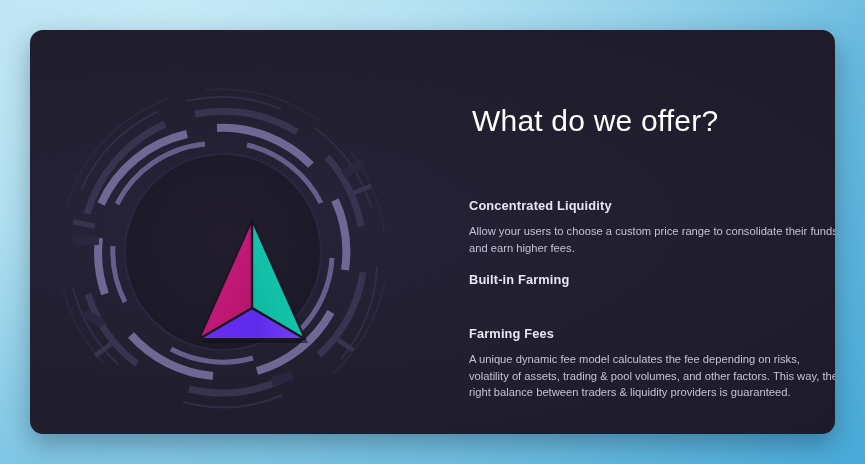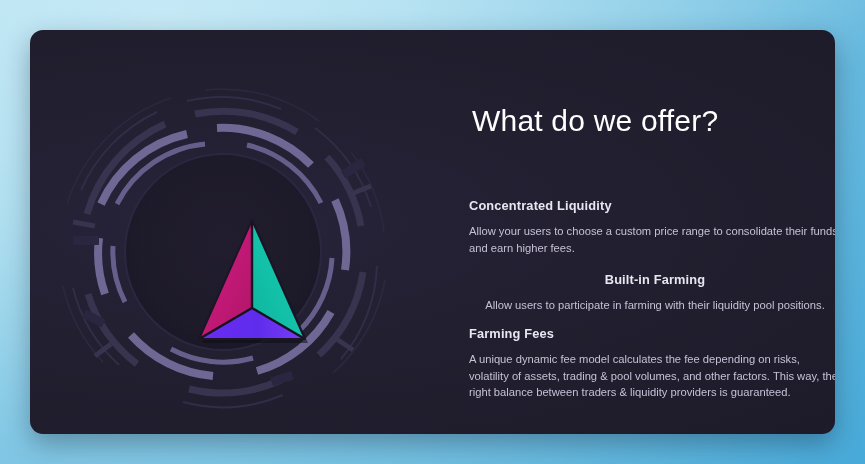--- a/index.html
+++ b/index.html
@@ -84,21 +84,21 @@
     left: 32px;
     top: 121px;
     width: 360px;
     margin: 0;
     font-size: 11.2px;
     line-height: 16.5px;
     color: #c6c1d5;
   }
   .feature { position: absolute; left: 29px; width: 372px; }
   .f1 { top: 168px; }
-  .f2 { top: 242px; text-align: center; }
+  .f2 { top: 242px; }
   .f3 { top: 296px; }
   .feature h3 {
     margin: 0 0 10px 0;
     font-size: 12.8px;
     font-weight: bold;
     letter-spacing: .15px;
     color: #e9e6f2;
   }
   .feature p {
     margin: 0;
@@ -225,21 +225,20 @@
       <h1 class="h1">What do we offer?</h1>
 
 
       <div class="feature f1">
         <h3>Concentrated Liquidity</h3>
         <p>Allow your users to choose a custom price range to consolidate their funds and earn higher fees.</p>
       </div>
 
       <div class="feature f2">
         <h3>Built-in Farming</h3>
-        <p>Allow users to participate in farming with their liquidity pool positions.</p>
       </div>
 
       <div class="feature f3">
         <h3>Farming Fees</h3>
         <p>A unique dynamic fee model calculates the fee depending on risks, volatility of assets, trading &amp; pool volumes, and other factors. This way, the right balance between traders &amp; liquidity providers is guaranteed.</p>
       </div>
 
     </div>
   </section>
 </div>

